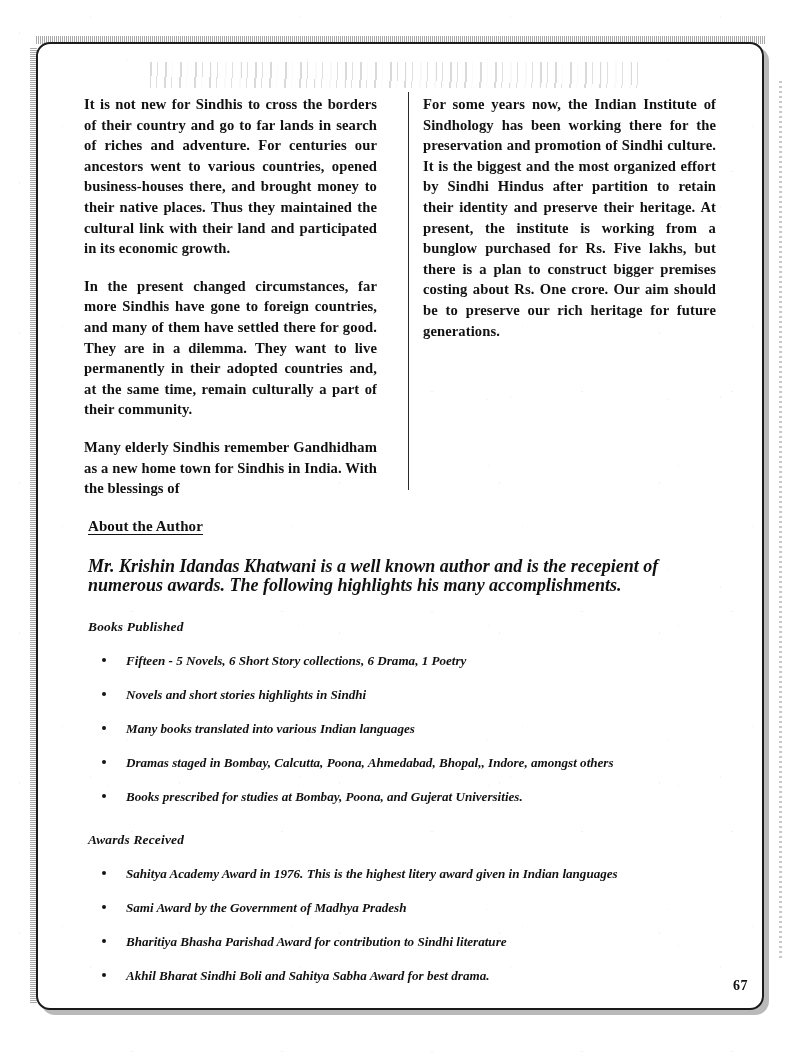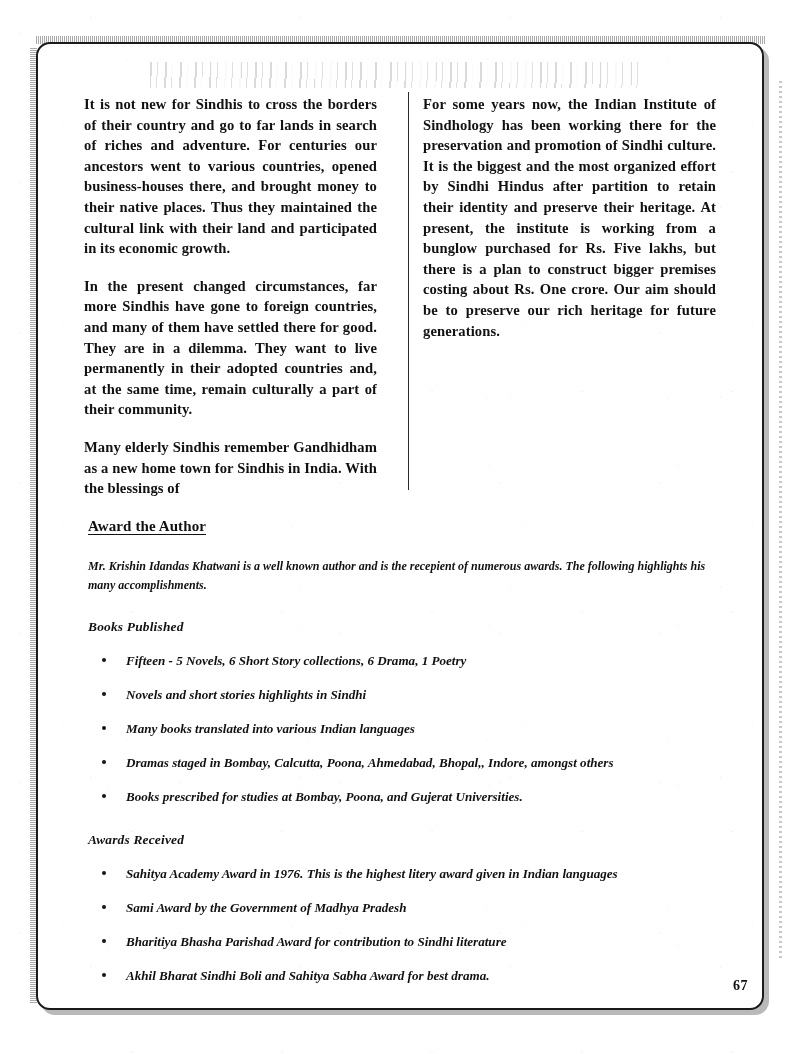--- a/index.html
+++ b/index.html
@@ -141,21 +141,21 @@
   }
   #author-heading {
     font-size: 15px;
     font-weight: 600;
     text-decoration: underline;
     text-underline-offset: 3px;
     margin: 0 0 22px 0;
     letter-spacing: .1px;
   }
   #author-intro {
-    font-size: 12px;
+    font-size: 18px;
     line-height: 19px;
     font-style: italic;
     font-weight: 600;
     margin: 0 0 24px 0;
     text-align: left;
   }
   .sub-heading {
     font-size: 13.4px;
     font-style: italic;
     font-weight: 600;
@@ -239,21 +239,21 @@
     </div>
 
     <div class="col right">
       <p class="body-para">For some years now, the Indian Institute of Sindhology has been working there for the preservation and promotion of Sindhi culture. It is the biggest and the most organized effort by Sindhi Hindus after partition to retain their identity and preserve their heritage. At present, the institute is working from a bunglow purchased for Rs. Five lakhs, but there is a plan to construct bigger premises costing about Rs. One crore. Our aim should be to preserve our rich heritage for future generations.</p>
     </div>
 
   </div>
 
   <div id="author-section">
 
-    <h2 id="author-heading">Award the Author</h2>
+    <h2 id="author-heading">About the Author</h2>
 
     <p id="author-intro">Mr. Krishin Idandas Khatwani is a well known author and is the recepient of numerous awards.  The following highlights his many accomplishments.</p>
 
     <h3 class="sub-heading">Books Published</h3>
 
     <ul class="bullet-list">
       <li class="bullet-item">
         <span class="bullet-dot"></span>
         <span>Fifteen - 5 Novels, 6 Short Story collections, 6 Drama, 1 Poetry</span>
       </li>

